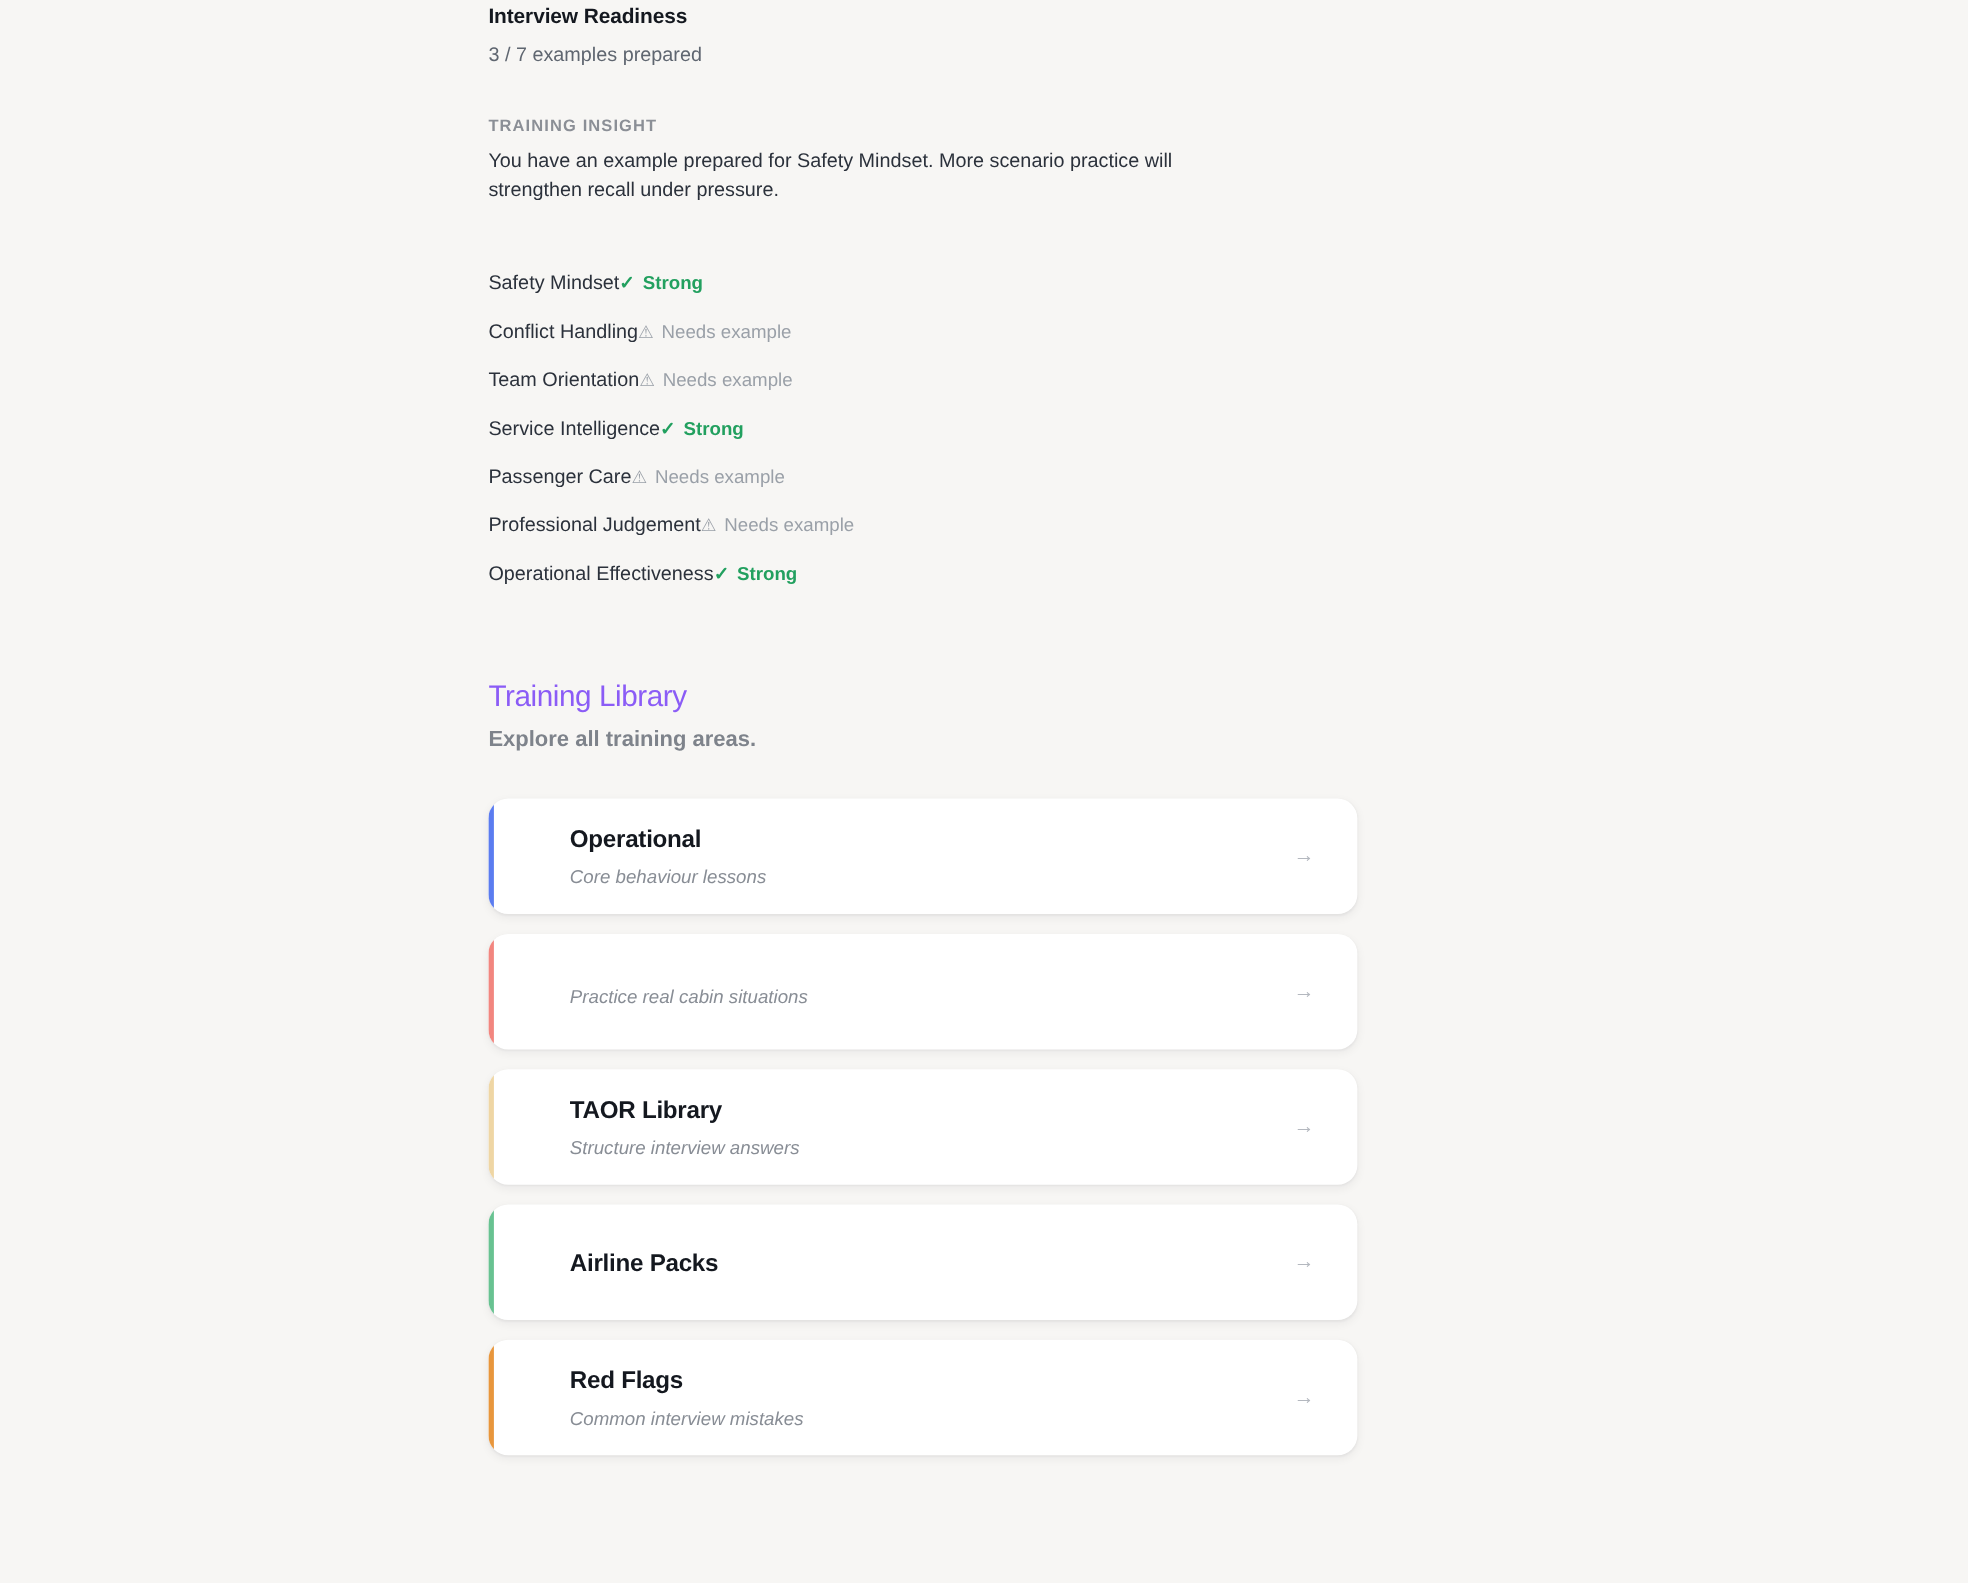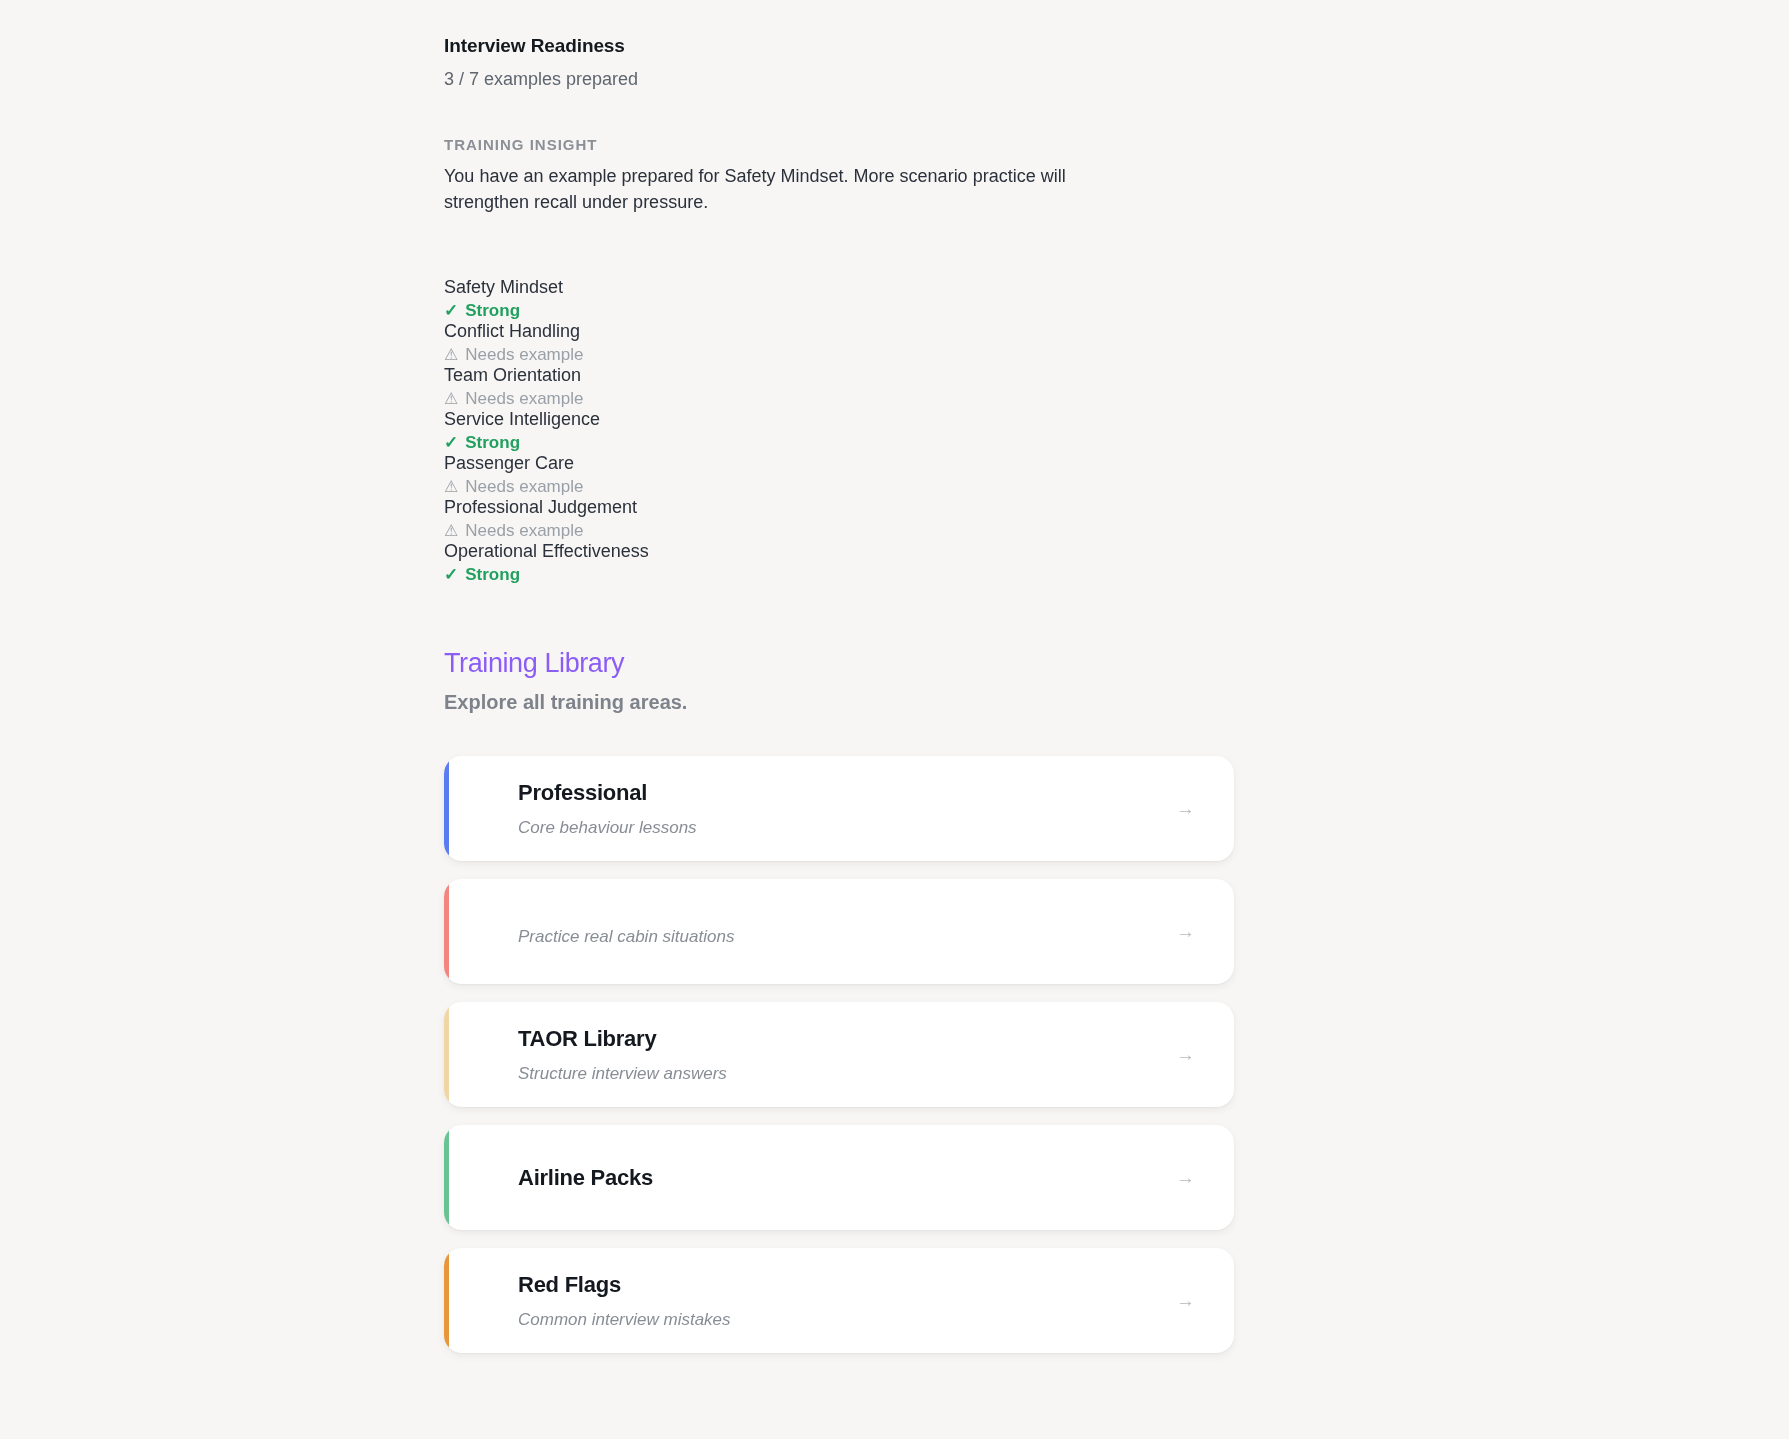--- a/index.html
+++ b/index.html
@@ -24,21 +24,21 @@
   }
   .column {
     position: absolute;
     left: 444px;
     top: 0;
     width: 790px;
   }
 
   
   .readiness-block {
-    padding-top: 34px;
+    padding-top: 4px;
   }
   .readiness-title {
     font-size: 19px;
     font-weight: bold;
     letter-spacing: -0.1px;
     color: #14181f;
     line-height: 1.3;
   }
   .readiness-sub {
     margin-top: 8px;
@@ -67,23 +67,21 @@
     max-width: 690px;
   }
 
   
   .status-list {
     margin-top: 62px;
   }
   .status-row {
     display: flex;
     align-items: baseline;
-    justify-content: space-between;
     height: 44px;
-    flex-direction: column;
   }
   .status-name {
     font-size: 18px;
     color: #2b313b;
     line-height: 1.2;
   }
   .status-value {
     font-size: 17px;
     line-height: 1.2;
     white-space: nowrap;
@@ -245,21 +243,21 @@
 
     <div class="library-head">
       <div class="library-title">Training Library</div>
       <div class="library-sub">Explore all training areas.</div>
     </div>
 
     <div class="cards">
         <div class="card">
           <div class="card-accent" style="background: rgb(91, 124, 240);"></div>
           <div class="card-body">
-            <div class="card-title">Professional</div>
+            <div class="card-title">Operational</div>
             <div class="card-sub">Core behaviour lessons</div>
           </div>
           <div class="card-arrow">→</div>
         </div>
         <div class="card">
           <div class="card-accent" style="background: rgb(242, 134, 127);"></div>
           <div class="card-body">
             <div class="card-sub">Practice real cabin situations</div>
           </div>
           <div class="card-arrow">→</div>

